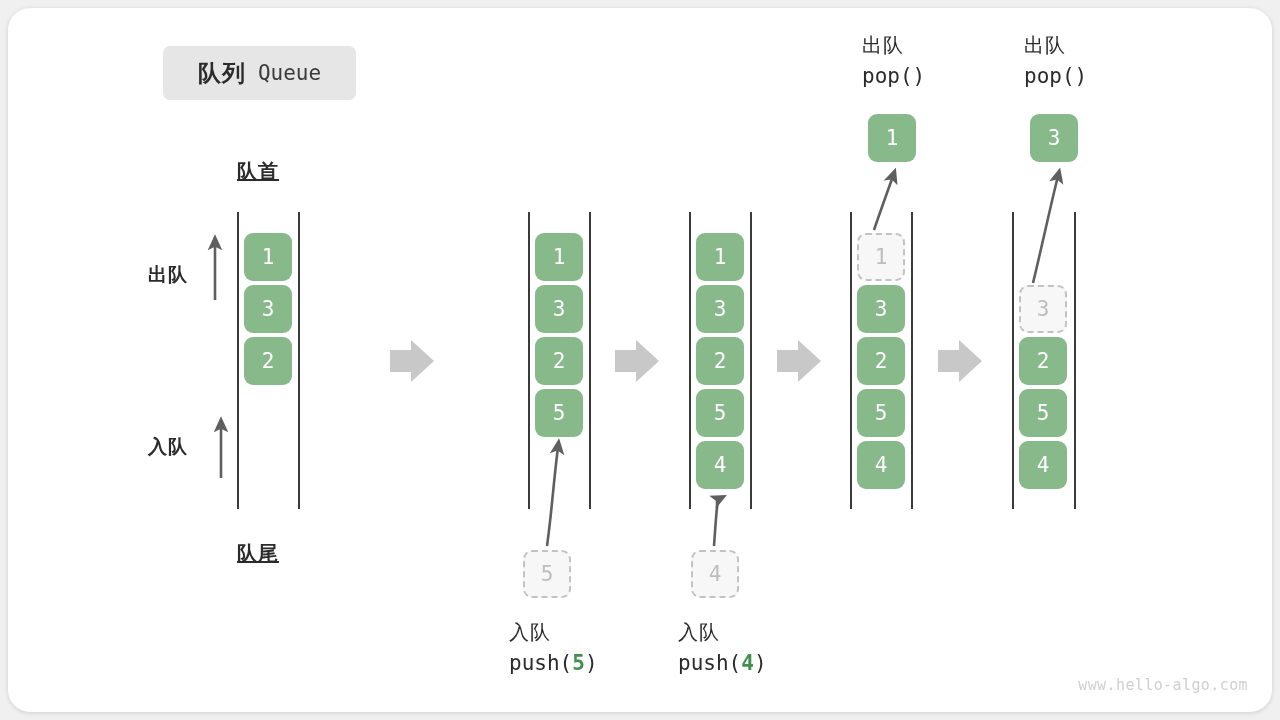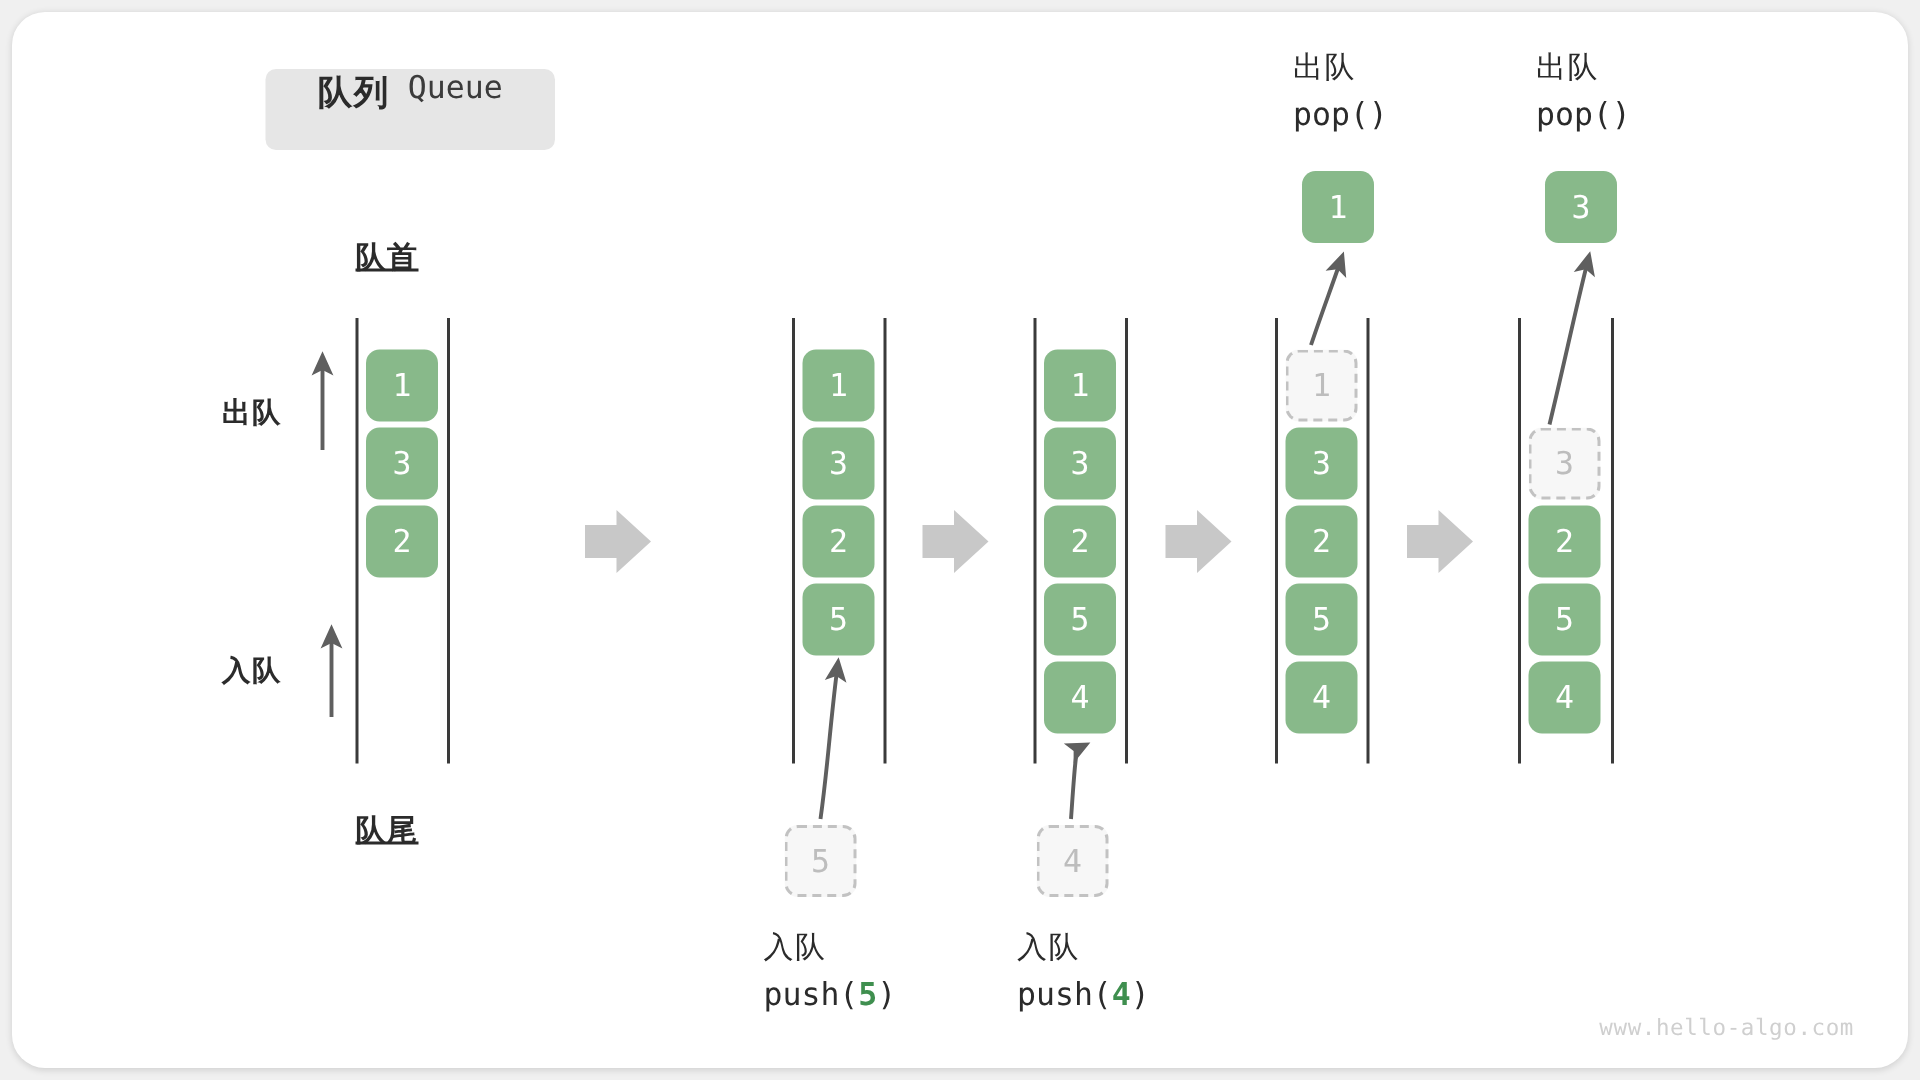--- a/index.html
+++ b/index.html
@@ -26,27 +26,28 @@
     width: 1264px;
     height: 704px;
     background: #ffffff;
     border-radius: 22px;
     box-shadow: 0 1px 5px rgba(0,0,0,0.14);
   }
 
   
   .title-chip {
     position: absolute;
-    left: 177px;
+    left: 163px;
     top: 46px;
     width: 193px;
     height: 54px;
     background: #e6e6e6;
     border-radius: 7px;
     display: flex;
+    align-items: center;
     justify-content: center;
     white-space: nowrap;
   }
   .title-cn {
     font-size: 23px;
     font-weight: bold;
     color: #2b2b2b;
     letter-spacing: 1px;
   }
   .title-en {
@@ -120,21 +121,21 @@
   .cell.ghost {
     background: #f7f7f7;
     border: 2px dashed #c2c2c2;
     color: #bdbdbd;
     box-sizing: border-box;
   }
 
   
   .watermark {
     position: absolute;
-    right: 44px;
+    right: 32px;
     bottom: 26px;
     font-family: "DejaVu Sans Mono", monospace;
     font-size: 15px;
     color: #cfcfcf;
     letter-spacing: 0.4px;
   }
 
   svg.overlay {
     position: absolute;
     left: 0;

